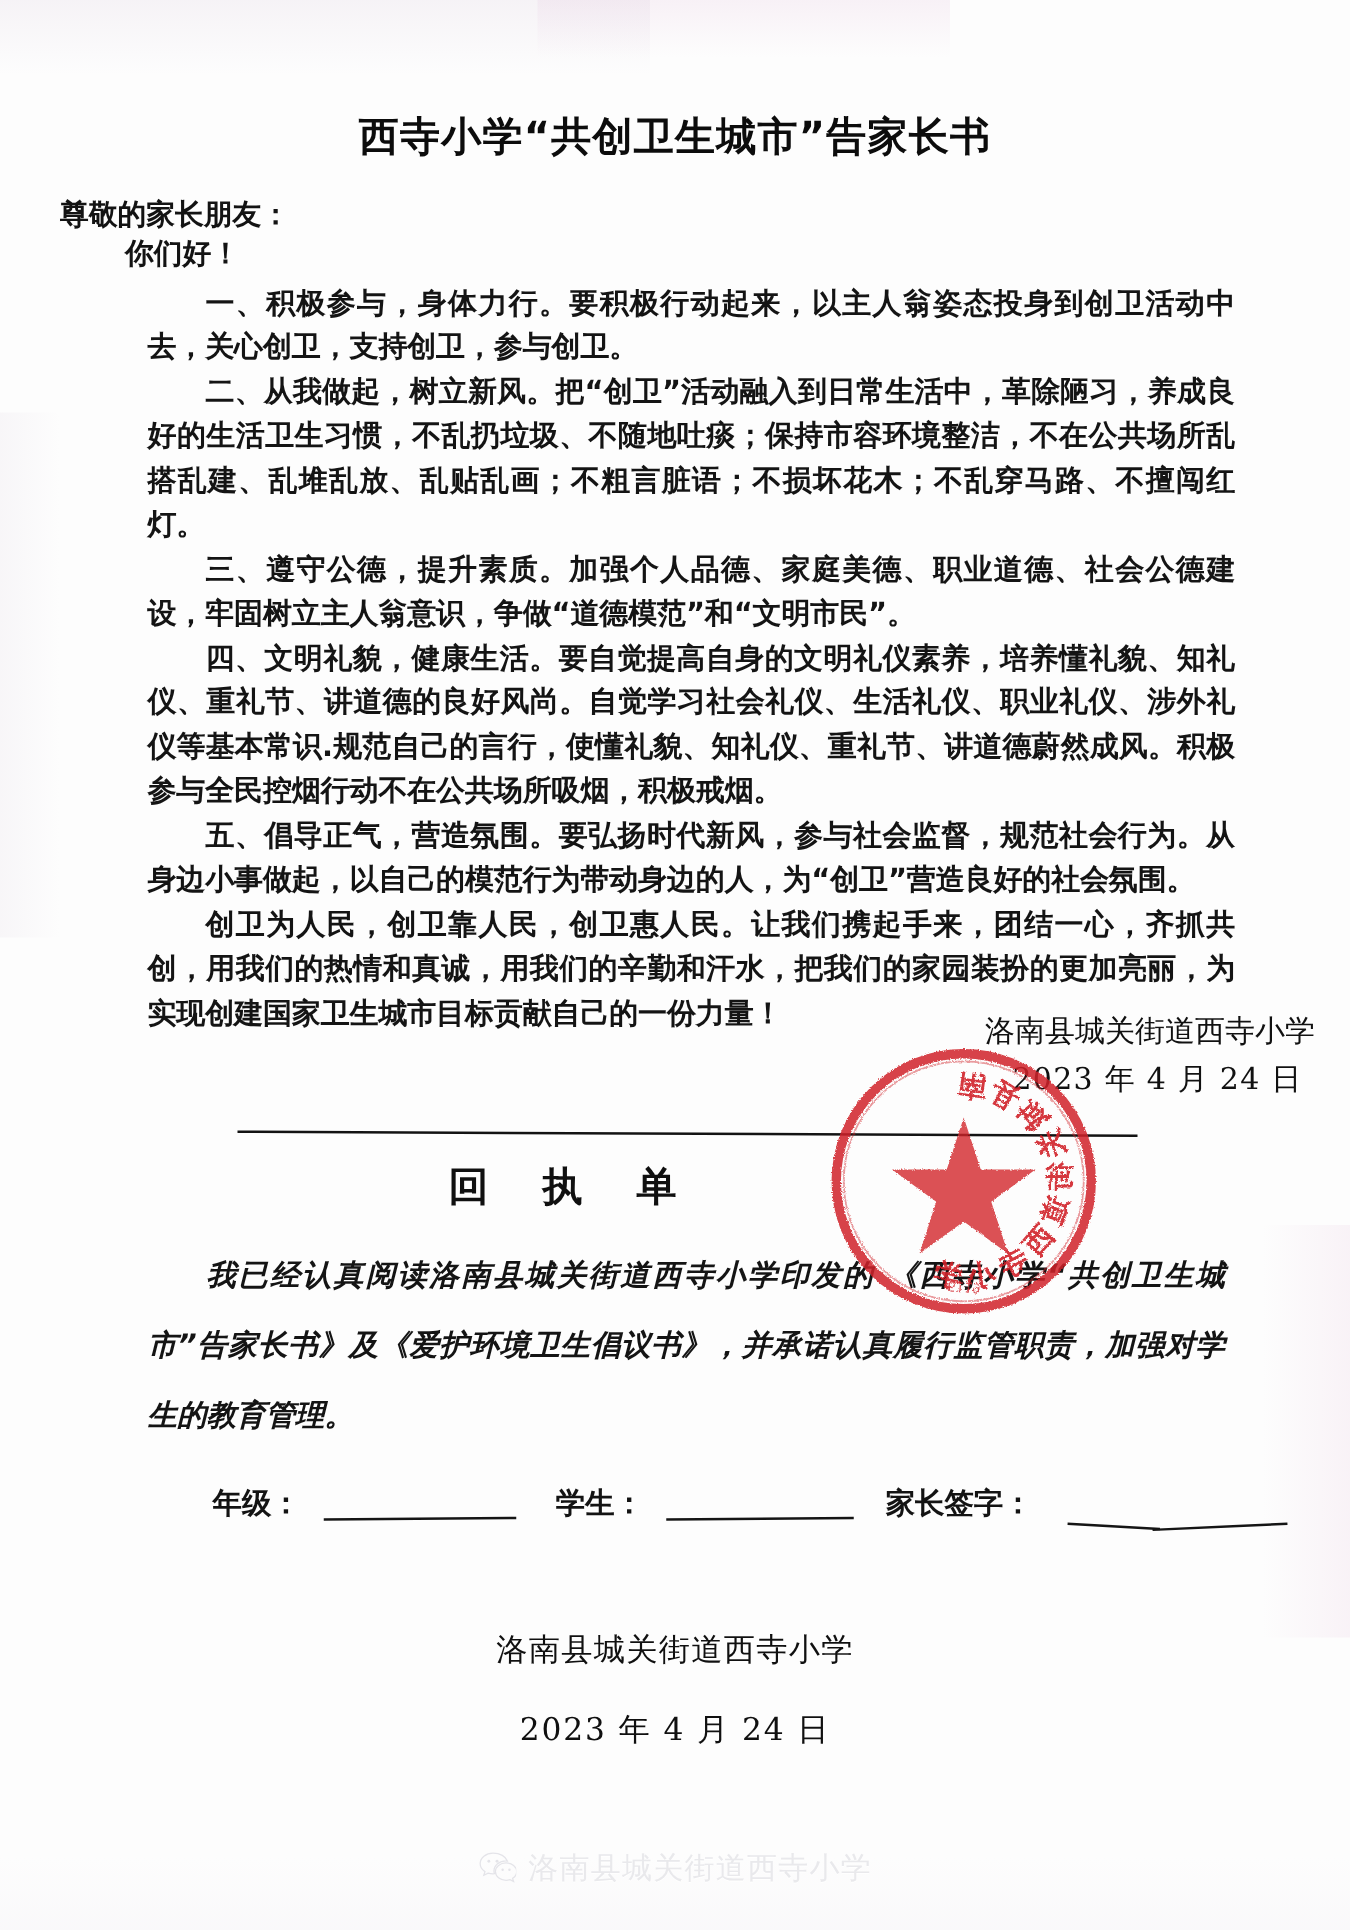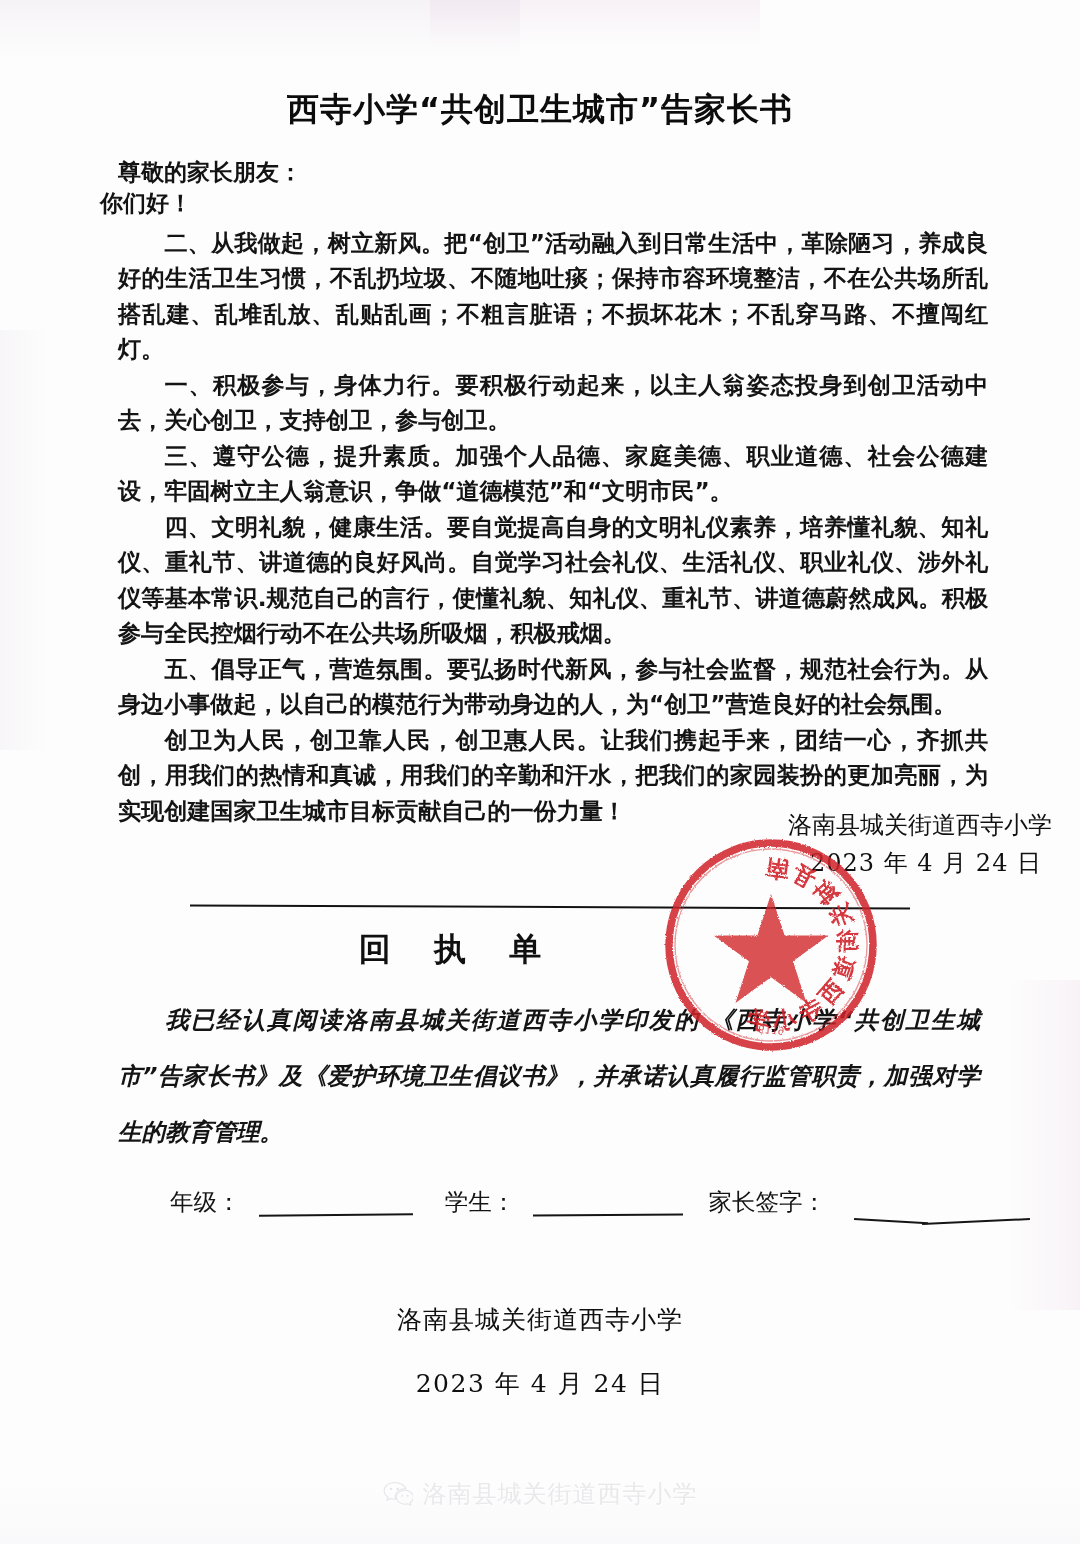--- a/index.html
+++ b/index.html
@@ -63,21 +63,21 @@
     font-weight: bold;
     font-size: 32px;
     letter-spacing: 1px;
     margin: 0;
     padding-top: 88px;
     color: #0c0c0c;
   }
 
   .salutation {
     margin: 26px 0 0 0;
-    padding-left: 118px;
+    padding-left: 48px;
     font-size: 23px;
     line-height: 1.28;
     font-family: "DejaVu Sans", "Liberation Sans", sans-serif;
     font-weight: bold;
     color: #131313;
   }
   .salutation2 {
     margin: 2px 0 0 0;
     padding-left: 100px;
     font-size: 23px;
@@ -176,21 +176,21 @@
   }
 
   .fields {
     position: absolute;
     left: 170px;
     top: 1186px;
     width: 860px;
     display: flex;
     align-items: flex-end;
     font-family: "DejaVu Sans", "Liberation Sans", sans-serif;
-    font-weight: normal;
+    font-weight: bold;
     font-size: 23.5px;
     color: #131313;
     z-index: 3;
   }
   .field { display: flex; align-items: flex-end; }
   .field-label { white-space: nowrap; padding-bottom: 2px; }
   .field-rule {
     display: inline-block;
     height: 0;
     border-bottom: 2.4px solid #151515;
@@ -266,22 +266,22 @@
   <div class="scan-tint tint-bottom"></div>
 
   <div id="doc">
 
     <h1 class="doc-title">西寺小学“共创卫生城市”告家长书</h1>
 
     <p class="salutation">尊敬的家长朋友：</p>
     <p class="salutation2">你们好！</p>
 
     <div class="body-wrap">
+      <p class="para">一、积极参与，身体力行。要积极行动起来，以主人翁姿态投身到创卫活动中去，关心创卫，支持创卫，参与创卫。</p>
       <p class="para">二、从我做起，树立新风。把“创卫”活动融入到日常生活中，革除陋习，养成良好的生活卫生习惯，不乱扔垃圾、不随地吐痰；保持市容环境整洁，不在公共场所乱搭乱建、乱堆乱放、乱贴乱画；不粗言脏语；不损坏花木；不乱穿马路、不擅闯红灯。</p>
-      <p class="para">一、积极参与，身体力行。要积极行动起来，以主人翁姿态投身到创卫活动中去，关心创卫，支持创卫，参与创卫。</p>
       <p class="para">三、遵守公德，提升素质。加强个人品德、家庭美德、职业道德、社会公德建设，牢固树立主人翁意识，争做“道德模范”和“文明市民”。</p>
       <p class="para">四、文明礼貌，健康生活。要自觉提高自身的文明礼仪素养，培养懂礼貌、知礼仪、重礼节、讲道德的良好风尚。自觉学习社会礼仪、生活礼仪、职业礼仪、涉外礼仪等基本常识.规范自己的言行，使懂礼貌、知礼仪、重礼节、讲道德蔚然成风。积极参与全民控烟行动不在公共场所吸烟，积极戒烟。</p>
       <p class="para">五、倡导正气，营造氛围。要弘扬时代新风，参与社会监督，规范社会行为。从身边小事做起，以自己的模范行为带动身边的人，为“创卫”营造良好的社会氛围。</p>
       <p class="para">创卫为人民，创卫靠人民，创卫惠人民。让我们携起手来，团结一心，齐抓共创，用我们的热情和真诚，用我们的辛勤和汗水，把我们的家园装扮的更加亮丽，为实现创建国家卫生城市目标贡献自己的一份力量！</p>
     </div>
   </div>
 
   <div class="sign-block">
     <div class="sign-org">洛南县城关街道西寺小学</div>
     <div class="sign-date">2023 年 4 月 24 日</div>

